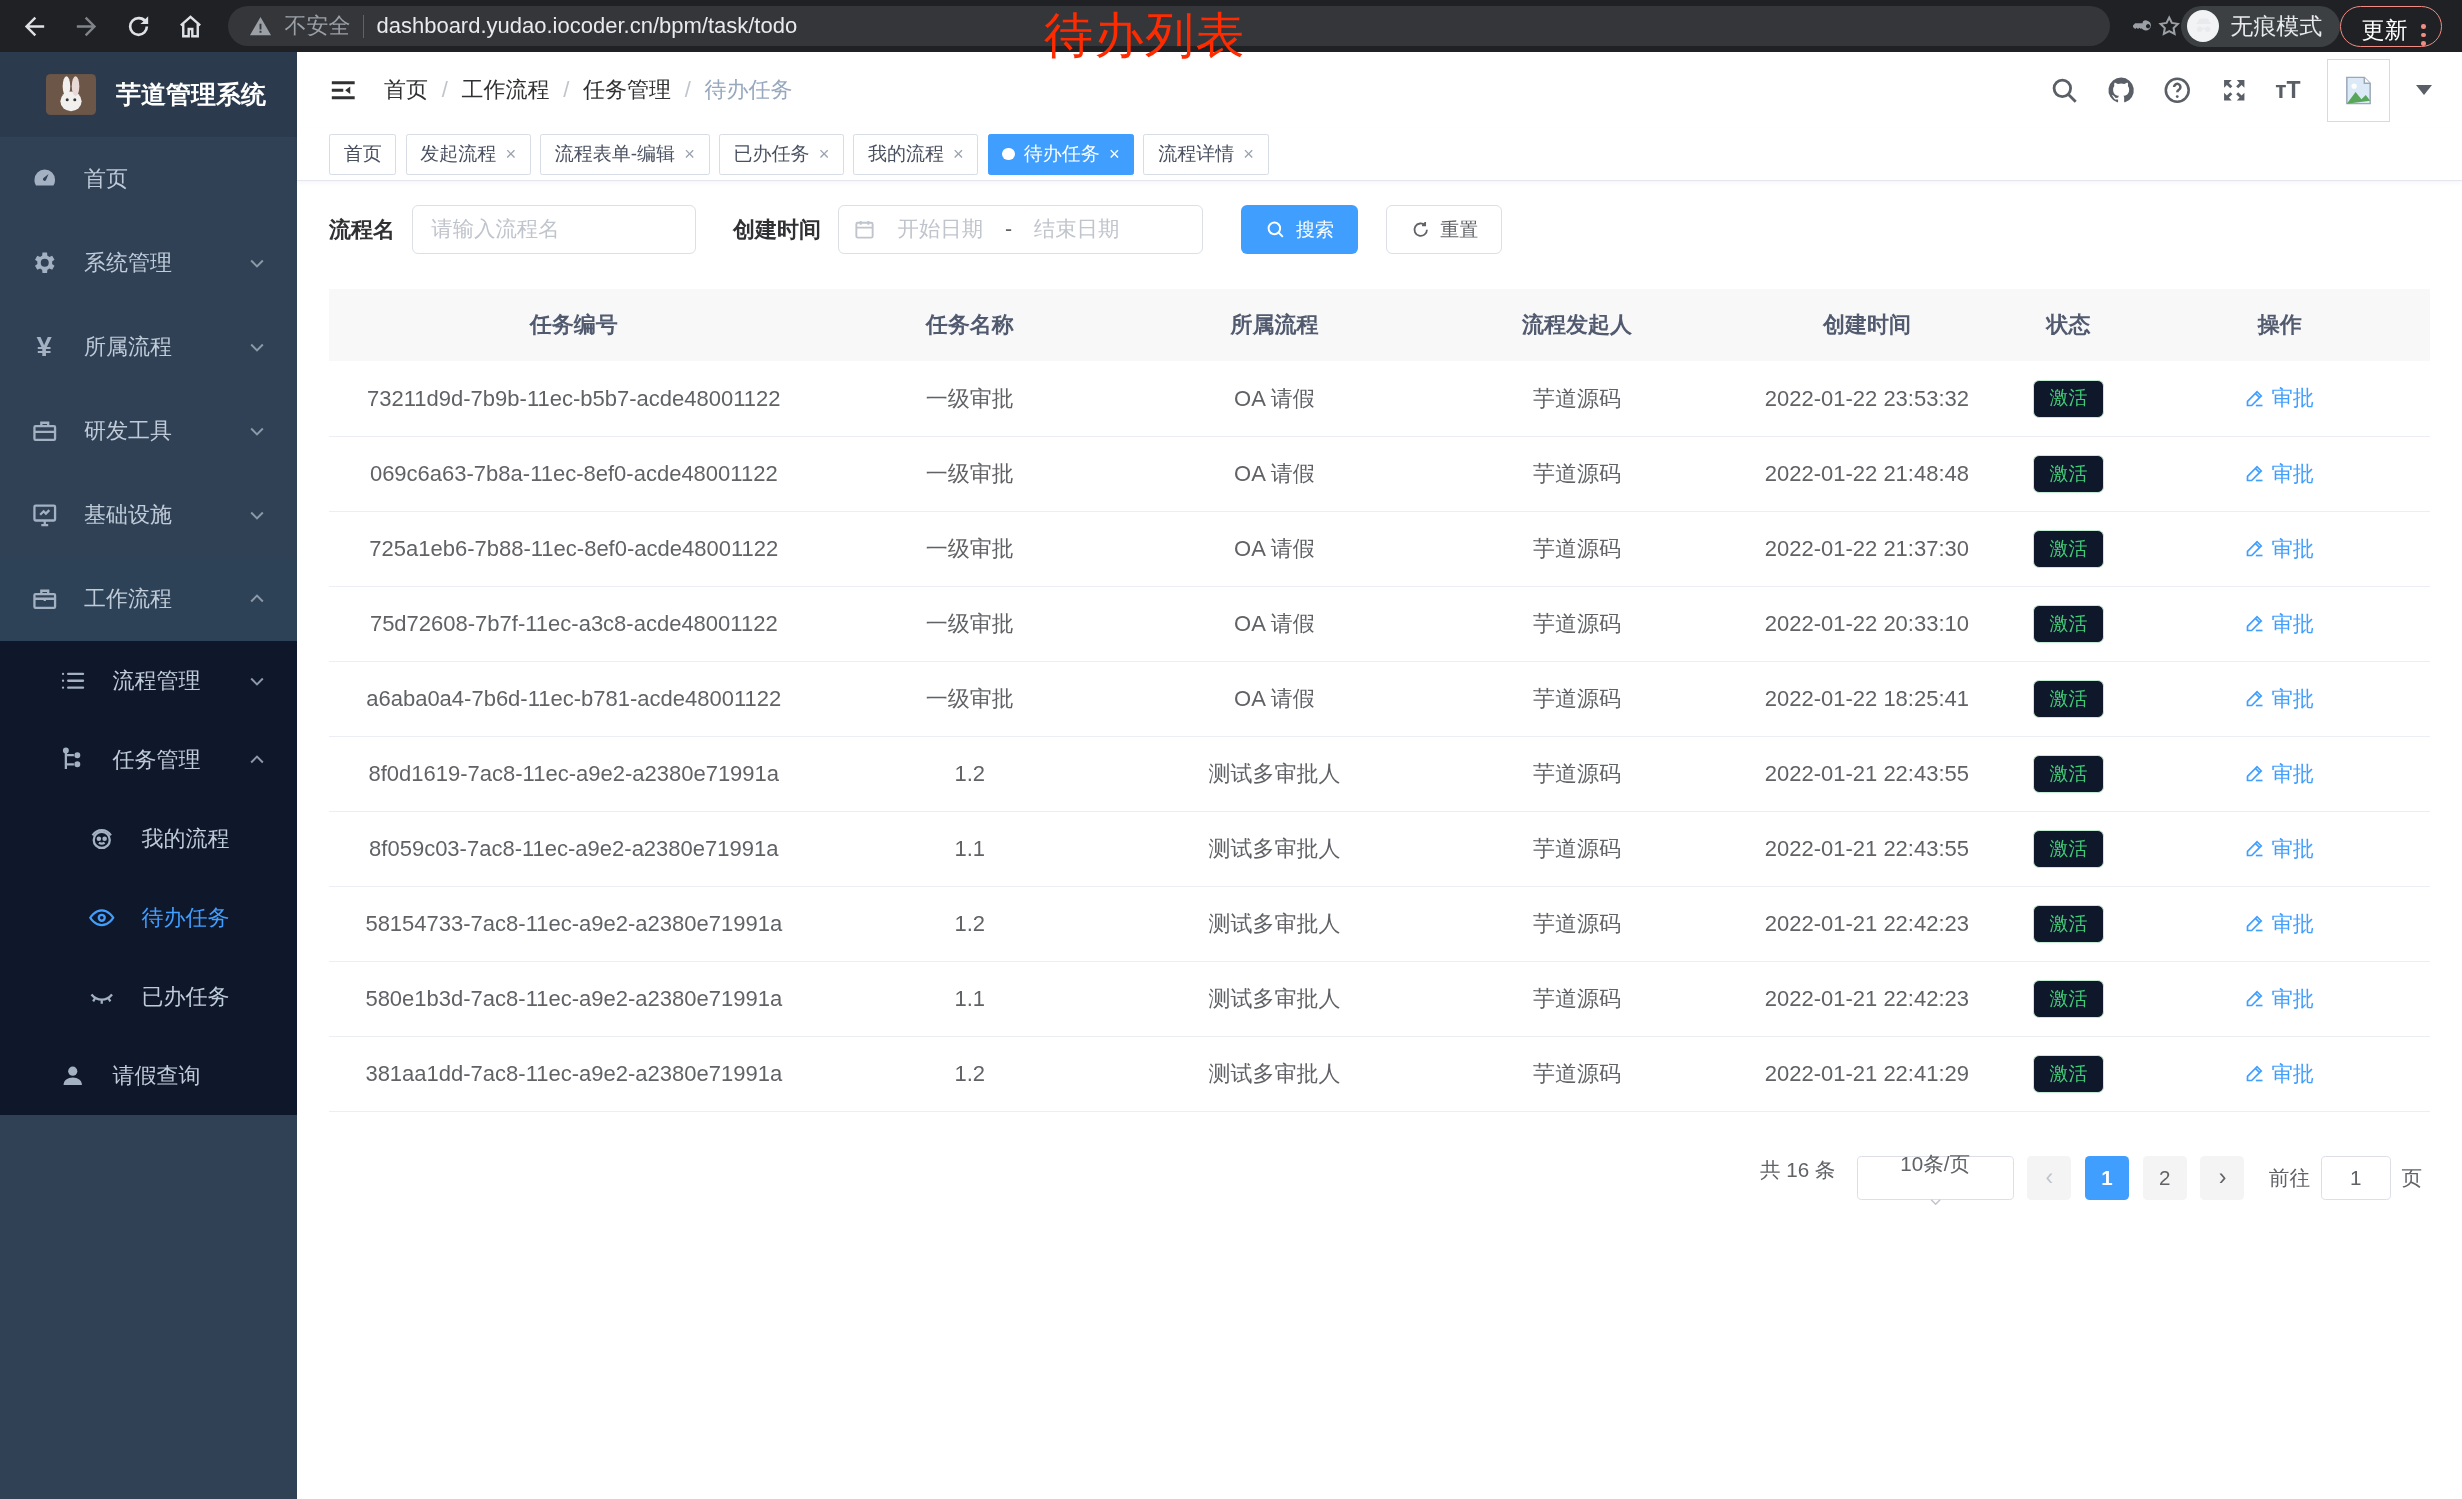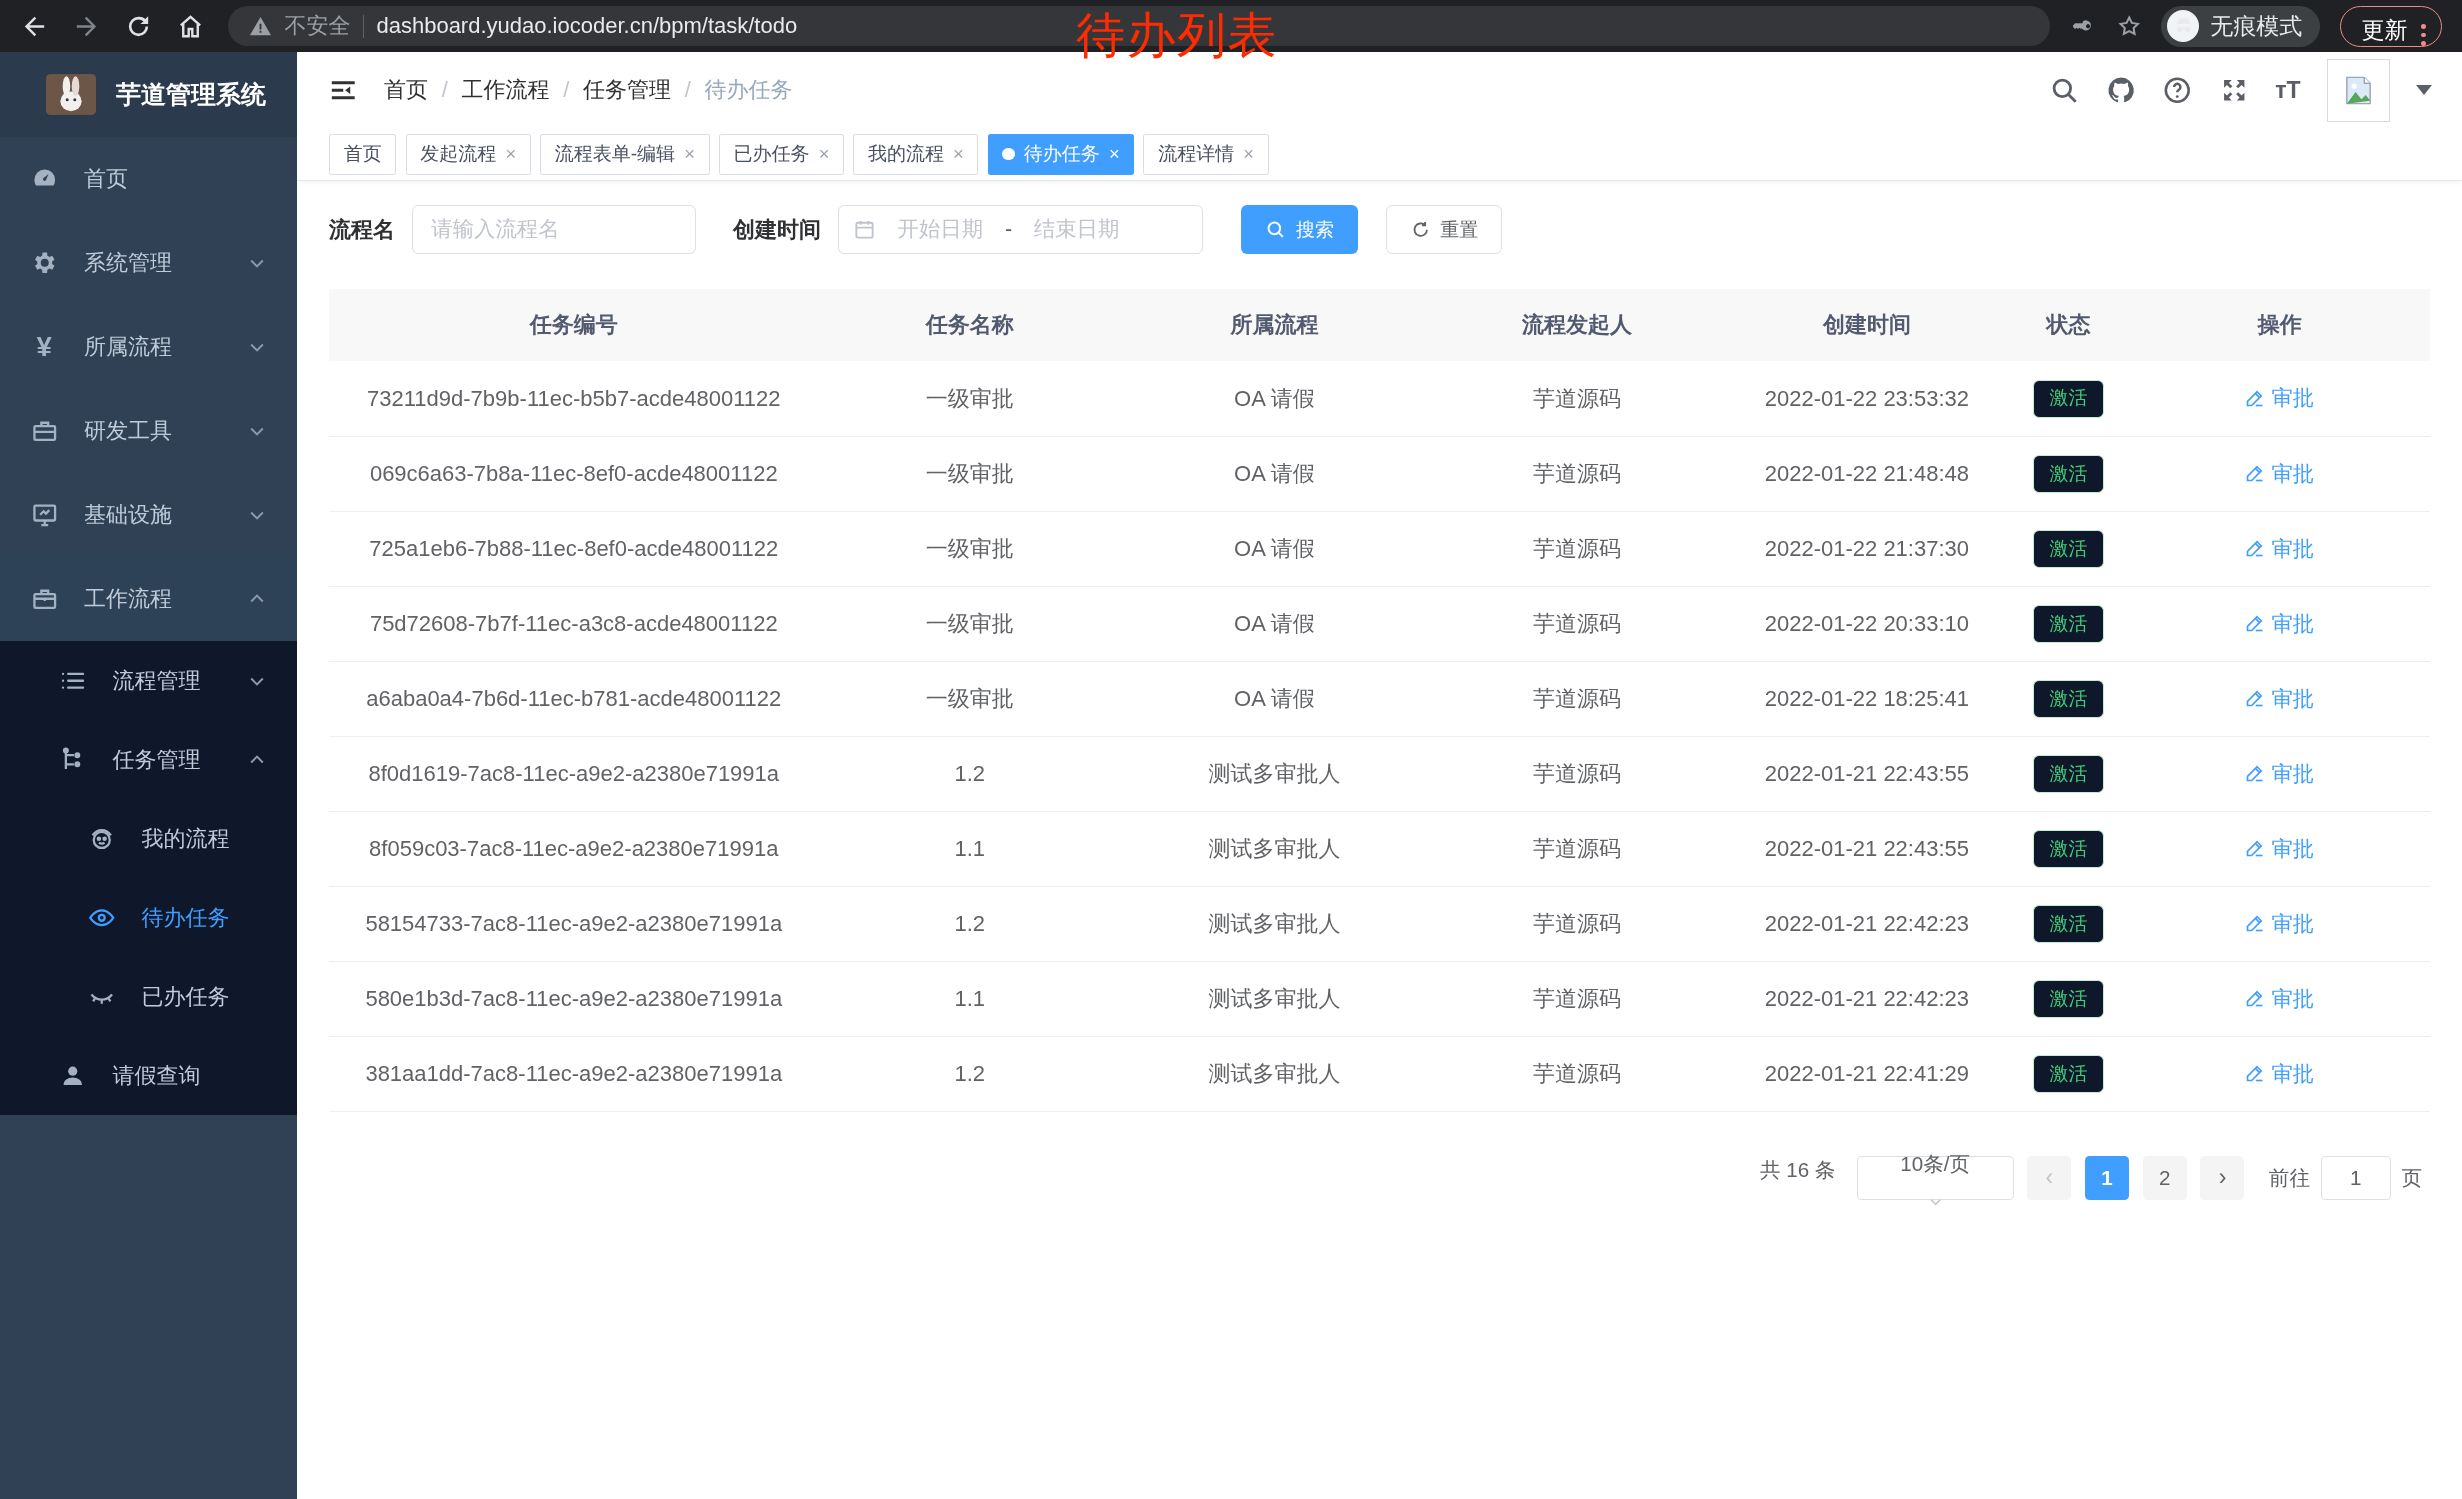--- a/index.html
+++ b/index.html
@@ -10,33 +10,33 @@
   .chrome { height:52px; background:#202124; display:flex; align-items:center; padding:0 20px; gap:23px; }
   .chrome .navic { width:29px; height:29px; color:#dee1e6; flex:0 0 auto; }
   .chrome .navic.dim { color:#80848b; }
   .chrome svg { width:100%; height:100%; display:block; }
   .url-pill { flex:1; height:40px; background:#35363a; border-radius:20px; display:flex; align-items:center;
     padding:0 21.4px; gap:12.2px; min-width:0; }
   .url-pill .warn { width:23px; height:23px; color:#9aa0a6; }
   .url-sec { color:#9aa0a6; font-size:22px; }
   .url-div { width:1.5px; height:23px; background:#5f6368; }
   .url-text { color:#e8eaed; font-size:22px; white-space:nowrap; overflow:hidden; }
-  .chrome-right { display:flex; align-items:center; gap:20px; flex:0 0 auto; }
+  .chrome-right { display:flex; align-items:center; flex:0 0 auto; }
   .chrome-right .mini { width:24.4px; height:24.4px; color:#9aa0a6; }
   .incog { height:41px; background:#3c4043; border-radius:20.6px; display:flex; align-items:center; gap:10.7px; padding:0 18.3px 0 6.1px; }
   .incog-ic { width:32px; height:32px; background:#f1f3f4; border-radius:50%; color:#202124; display:flex; align-items:center; justify-content:center; }
   .incog-ic svg { width:21.4px; height:21.4px; }
   .incog span { color:#e8eaed; font-size:23px; }
   .update-pill { height:41px; border:1.5px solid #f28b82; border-radius:20.6px; display:flex; align-items:flex-end; gap:13.7px; padding:0 15.3px 0 20px; color:#ffffff; }
   .update-pill span { font-size:23px; }
   .kebab { display:flex; flex-direction:column; gap:3.8px; }
   .kebab i { width:4.6px; height:4.6px; border-radius:50%; background:#f28b82; }
 
   
-  .annotation { position:absolute; left:1044px; top:3.1px; font-size:49px; color:#ff2b00; z-index:50; letter-spacing:1.5px;margin-left:32px; }
+  .annotation { position:absolute; left:1044px; top:3.1px; font-size:49px; color:#ff2b00; z-index:50; letter-spacing:1.5px; }
 
   
   .app { display:flex; height:1448px; }
   .sidebar { width:297px; background:#304156; flex:0 0 auto; color:#bfcbd9; }
   .main { flex:1; background:#fff; position:relative; min-width:0; }
 
   
   .logo-row { height:85px; display:flex; align-items:center; gap:20px; padding:0 0 0 46px; background:#2b3a4d; }
   .logo-img { width:50px; height:41px; border-radius:4.6px; overflow:hidden; flex:0 0 auto; }
   .logo-img svg { width:100%; height:100%; display:block; }

